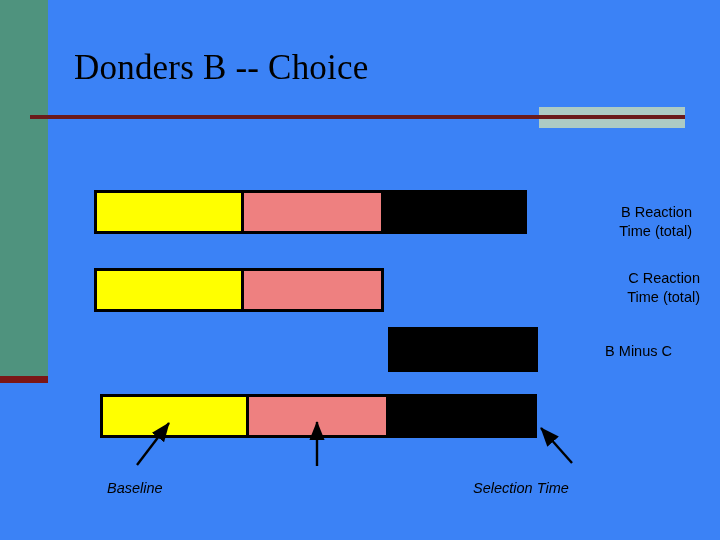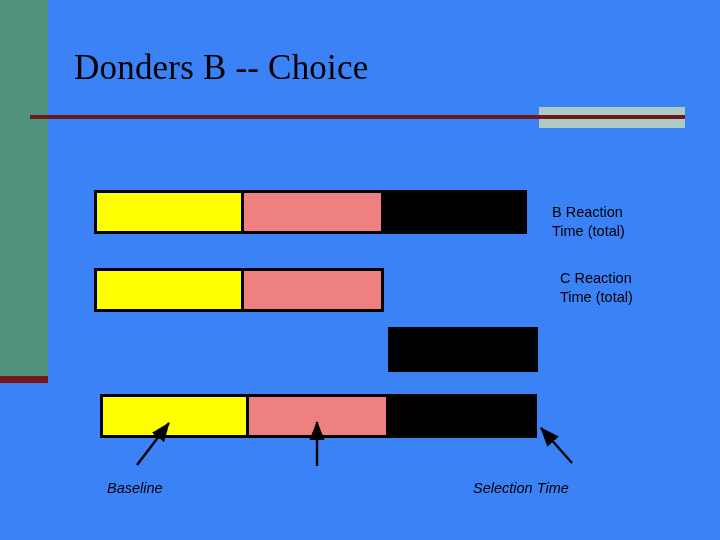--- a/index.html
+++ b/index.html
@@ -89,21 +89,21 @@
   .bar-c        { left: 94px;  top: 268px; width: 290px; height: 44px; }
   .bar-bminusc  { left: 388px; top: 327px; width: 150px; height: 45px; }
   .bar-legend   { left: 100px; top: 394px; width: 437px; height: 44px; }
 
   
   .right-label {
     position: absolute;
     font-size: 14.5px;
     line-height: 19px;
     color: #000000;
-    text-align: left;
+    text-align: right;
     white-space: pre-line;
   }
   .lbl-b-reaction  { left: 552px; top: 203px; width: 140px; }
   .lbl-c-reaction  { left: 560px; top: 269px; width: 140px; }
   .lbl-b-minus-c   { left: 532px; top: 342px; width: 140px; }
 
   
   .bottom-label {
     position: absolute;
     font-size: 14.5px;
@@ -156,20 +156,21 @@
   <div class="bar bar-legend">
     <div class="seg seg-yellow" style="width:146px"></div>
     <div class="seg seg-pink" style="width:140px"></div>
     <div class="seg seg-black" style="flex:1"></div>
   </div>
 
   <div class="right-label lbl-b-reaction">B Reaction
 Time (total)</div>
   <div class="right-label lbl-c-reaction">C Reaction
 Time (total)</div>
+  <div class="right-label lbl-b-minus-c">B Minus C</div>
 
   <svg class="leaders" viewBox="0 0 720 540" xmlns="http://www.w3.org/2000/svg">
     <defs>
       <marker id="ah" markerWidth="9" markerHeight="9" refX="7.6" refY="3.2" orient="auto" markerUnits="strokeWidth">
         <path d="M0,0 L8,3.2 L0,6.4 z" fill="#000000"></path>
       </marker>
     </defs>
 
     <line x1="137" y1="465" x2="169" y2="423" stroke="#000000" stroke-width="2.4" marker-end="url(#ah)"></line>
 

